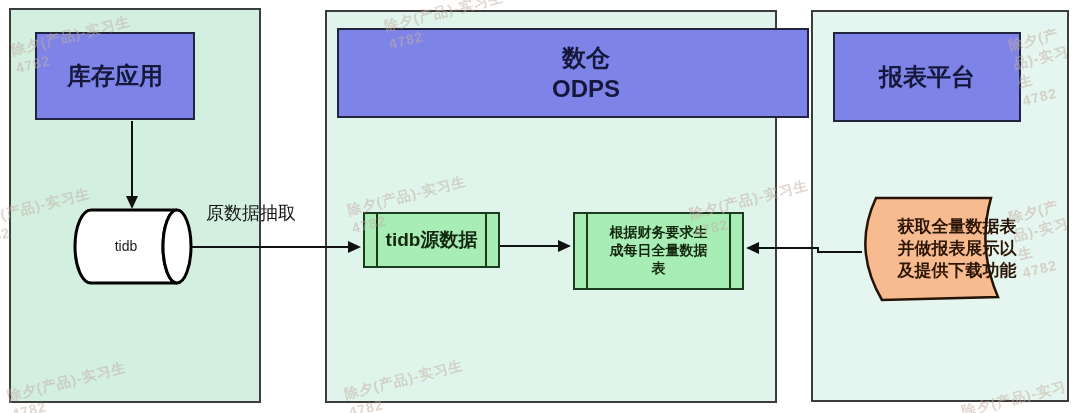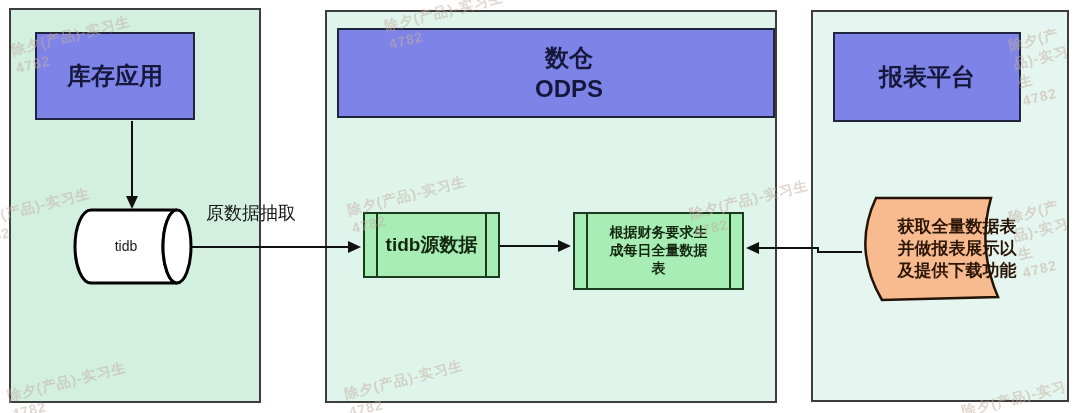--- a/index.html
+++ b/index.html
@@ -9,31 +9,31 @@
   .panel{position:absolute;border:2px solid var(--panel-border);box-sizing:border-box;}
   .panel-left{left:9px;top:8px;width:252px;height:395px;background:var(--panel-left-bg);}
   .panel-mid{left:325px;top:10px;width:452px;height:393px;background:var(--panel-mid-bg);}
   .panel-right{left:811px;top:10px;width:258px;height:392px;background:var(--panel-right-bg);}
 
   .hdr{position:absolute;background:var(--header-fill);border:2px solid var(--header-border);
        box-sizing:border-box;display:flex;align-items:center;justify-content:center;
        color:var(--header-text);font-weight:bold;font-size:24px;text-align:center;
        white-space:pre-line;line-height:1.3;z-index:3;}
   .hdr-inventory{left:35px;top:32px;width:160px;height:88px;}
-  .hdr-warehouse{left:337px;top:28px;width:438px;height:90px;padding-left:26px;}
+  .hdr-warehouse{left:337px;top:28px;width:472px;height:90px;padding-left:26px;}
   .hdr-report{left:833px;top:32px;width:188px;height:90px;}
 
   .svg-layer{position:absolute;left:0;top:0;width:1080px;height:413px;z-index:2;}
 
   .process{position:absolute;background:var(--process-fill);border:2px solid var(--process-border);
            box-sizing:border-box;display:flex;align-items:center;justify-content:center;
            text-align:center;color:var(--node-text);font-weight:600;white-space:pre-line;z-index:3;}
   .process .vline{position:absolute;top:0;bottom:0;width:2px;background:var(--process-border);}
   .vline.l{left:11px;} .vline.r{right:11px;}
-  .process-source{left:363px;top:212px;width:137px;height:66px;font-size:19px;}
+  .process-source{left:363px;top:212px;width:137px;height:56px;font-size:19px;}
   .process-table{left:573px;top:212px;width:171px;height:78px;font-size:14px;line-height:1.28;}
 
   .node-label{position:absolute;z-index:3;color:#222;}
   .tidb-label{left:76px;top:238px;width:100px;text-align:center;font-size:14px;color:#1c1c1c;}
   .doc-label{left:866px;top:216px;width:130px;text-align:center;font-size:17px;font-weight:600;
              line-height:22px;color:var(--doc-text);white-space:pre-line;padding-left:26px;}
   .edge-label{left:206px;top:201px;font-size:18px;font-weight:normal;color:var(--label-text);}
 
   .wm-layer{position:absolute;left:0;top:0;width:1080px;height:413px;z-index:5;pointer-events:none;}
   .wm{position:absolute;white-space:pre-line;font-size:14px;font-weight:bold;letter-spacing:1px;

